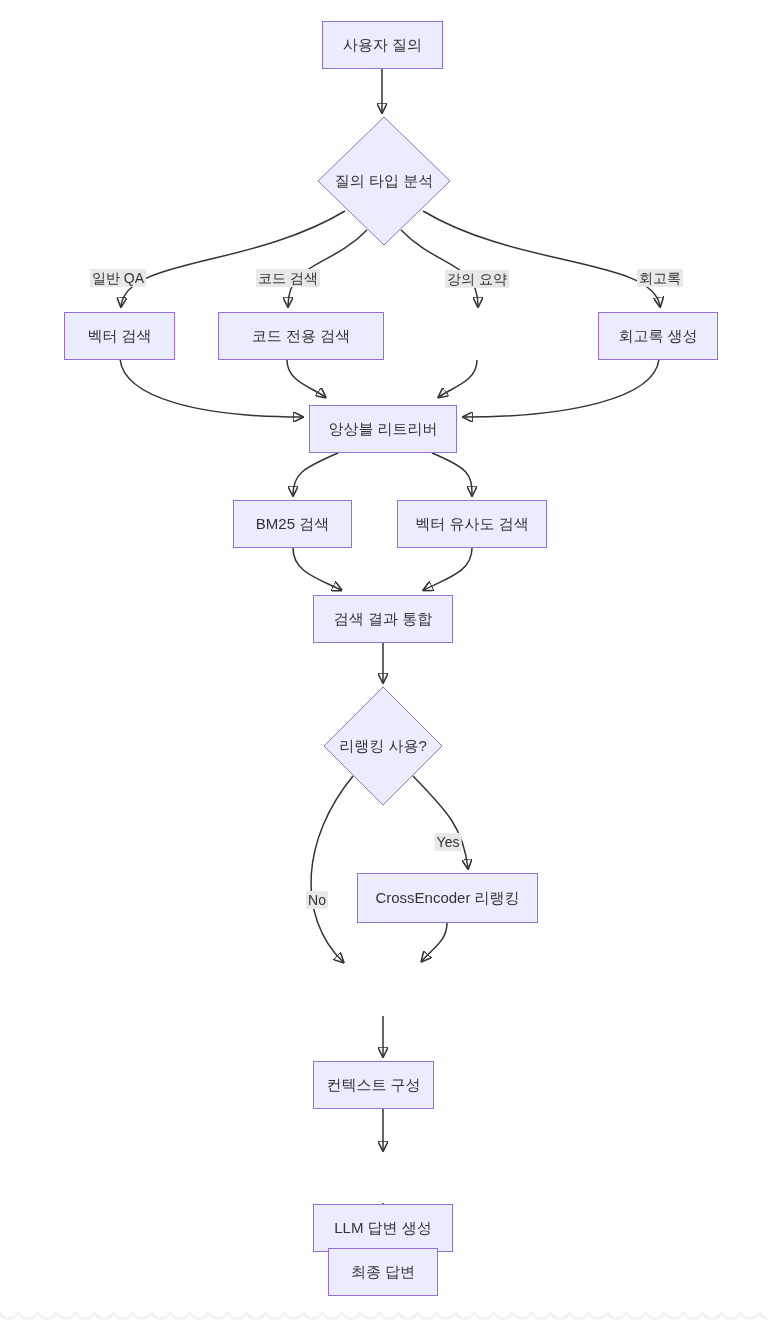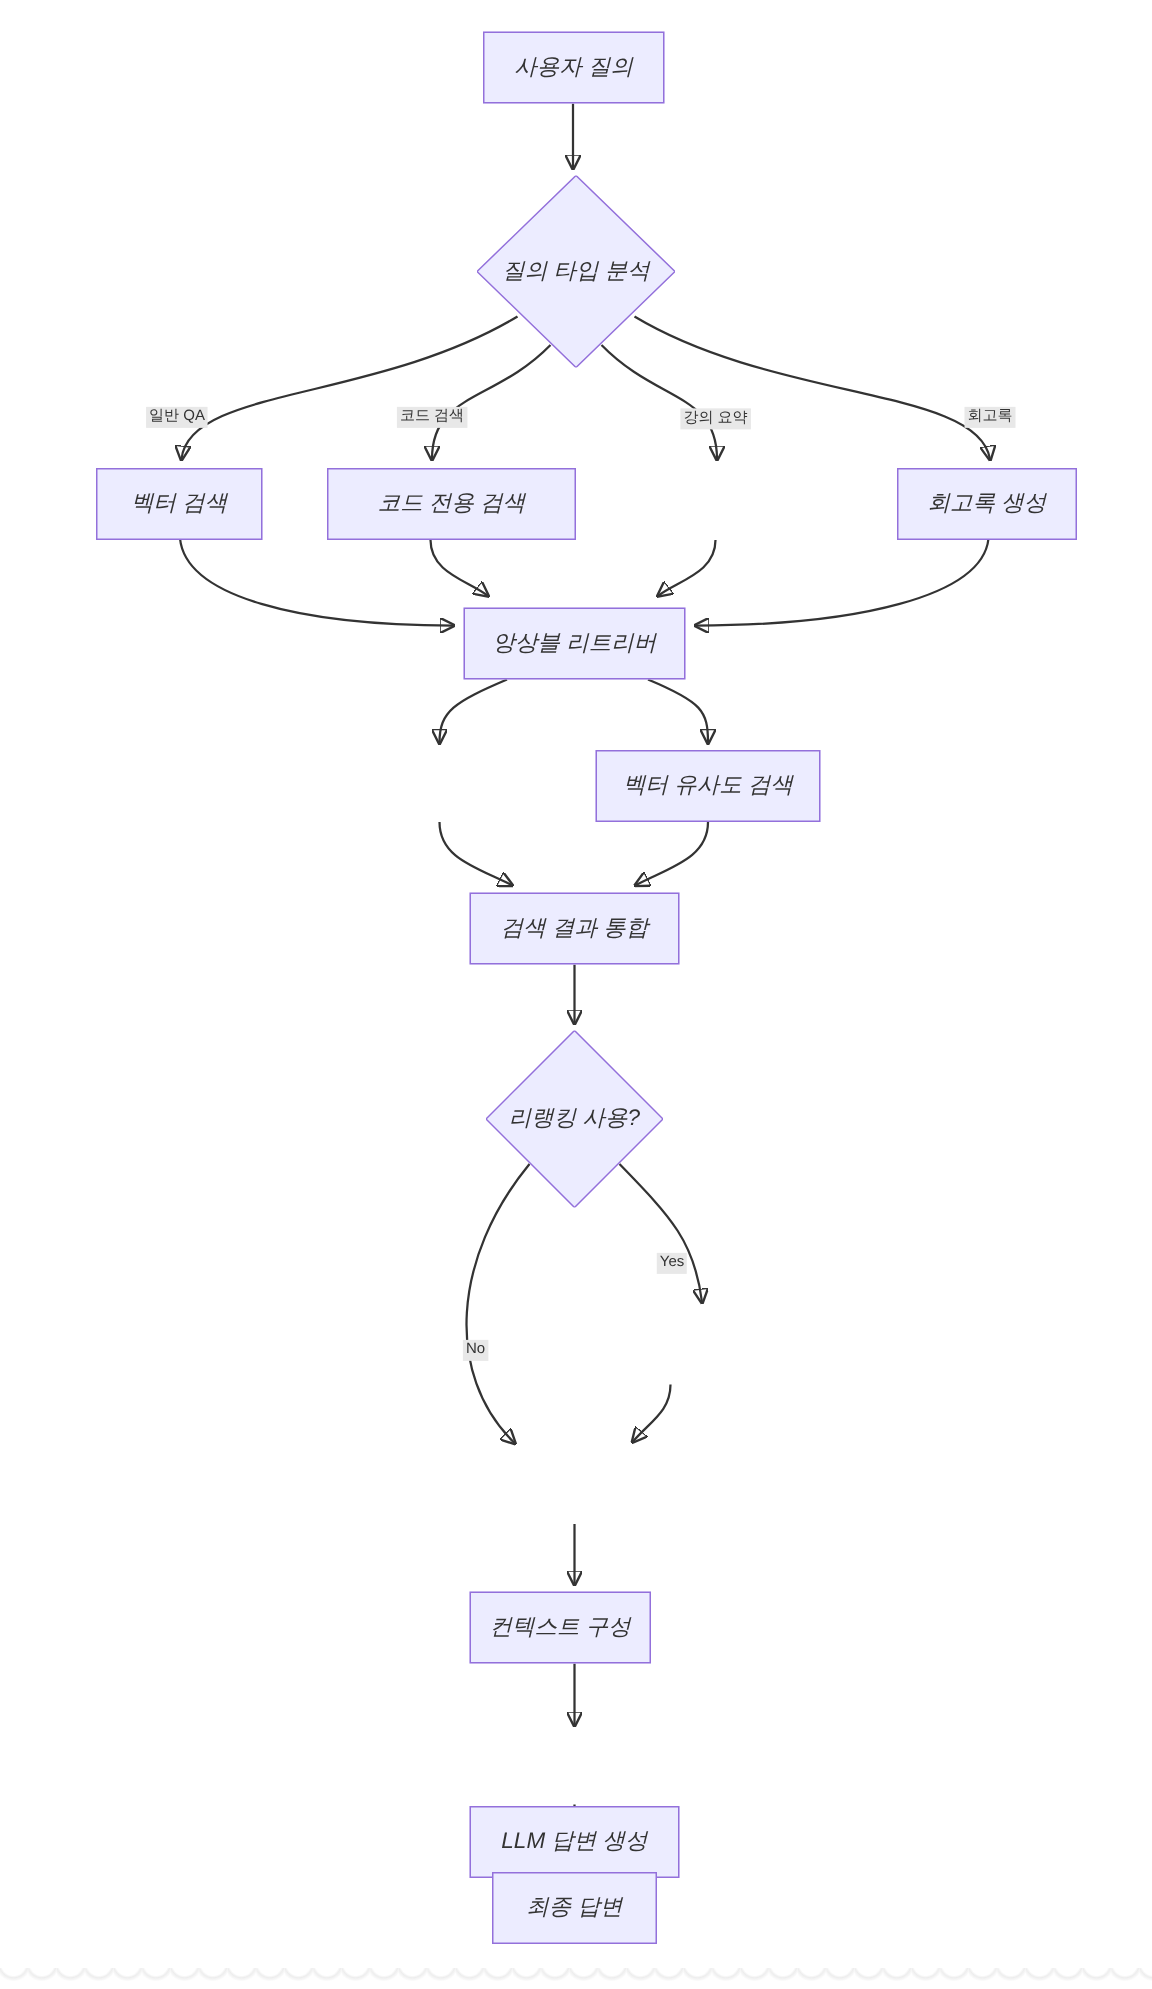--- a/index.html
+++ b/index.html
@@ -27,21 +27,20 @@
     position: absolute;
     box-sizing: border-box;
     display: flex;
     align-items: center;
     justify-content: center;
     color: #333333;
     font-size: 15px;
     line-height: 1.2;
     text-align: center;
     white-space: nowrap;
-    font-style: italic;
   }
   .node.rect {
     background: #ECECFF;
     border: 1px solid #9370DB;
   }
   .node.diamond { background: transparent; border: none; }
   .node.diamond svg {
     position: absolute; left: 0; top: 0;
     width: 100%; height: 100%;
   }
@@ -50,21 +49,21 @@
     stroke: #9370DB;
     stroke-width: 1;
     vector-effect: non-scaling-stroke;
   }
   .node .lbl { position: relative; z-index: 2; padding: 0 6px; }
   .edge-label {
     position: absolute;
     transform: translate(-50%, -50%);
     background: #e8e8e8;
     color: #333333;
-    font-size: 10px;
+    font-size: 14px;
     line-height: 1.15;
     padding: 1px 2px;
     white-space: nowrap;
     z-index: 3;
   }
   .bottom-strip {
     position: absolute;
     left: 0; right: 0; bottom: 0;
     height: 14px;
     background-image: radial-gradient(circle at 9px -3px, rgba(255,255,255,0) 8px, rgba(120,120,120,0.13) 9.5px, rgba(255,255,255,0) 12px);
@@ -128,38 +127,44 @@
     <span class="lbl">코드 전용 검색</span>
   </div>
   <div class="node rect" style="left:598px; top:312px; width:120px; height:48px">
     <span class="lbl">회고록 생성</span>
   </div>
 
   <div class="node rect" style="left:309px; top:405px; width:148px; height:48px">
     <span class="lbl">앙상블 리트리버</span>
   </div>
 
+  <div class="node rect" style="left:233px; top:500px; width:119px; height:48px">
+    <span class="lbl">BM25 검색</span>
+  </div>
   <div class="node rect" style="left:397px; top:500px; width:150px; height:48px">
     <span class="lbl">벡터 유사도 검색</span>
   </div>
 
   <div class="node rect" style="left:313px; top:595px; width:140px; height:48px">
     <span class="lbl">검색 결과 통합</span>
   </div>
 
   <div class="node diamond" style="left:324px; top:687px; width:118px; height:118px">
     <svg viewBox="0 0 100 100" preserveAspectRatio="none">
       <polygon points="50,0 100,50 50,100 0,50"></polygon>
     </svg>
     <span class="lbl">리랭킹 사용?</span>
   </div>
 
   <div class="edge-label" style="left:448px; top:842px">Yes</div>
   <div class="edge-label" style="left:317px; top:900px">No</div>
 
+  <div class="node rect" style="left:357px; top:873px; width:181px; height:50px">
+    <span class="lbl">CrossEncoder 리랭킹</span>
+  </div>
 
 
   <div class="node rect" style="left:313px; top:1061px; width:121px; height:48px">
     <span class="lbl">컨텍스트 구성</span>
   </div>
 
   <div class="node rect" style="left:313px; top:1204px; width:140px; height:48px">
     <span class="lbl">LLM 답변 생성</span>
   </div>
 

